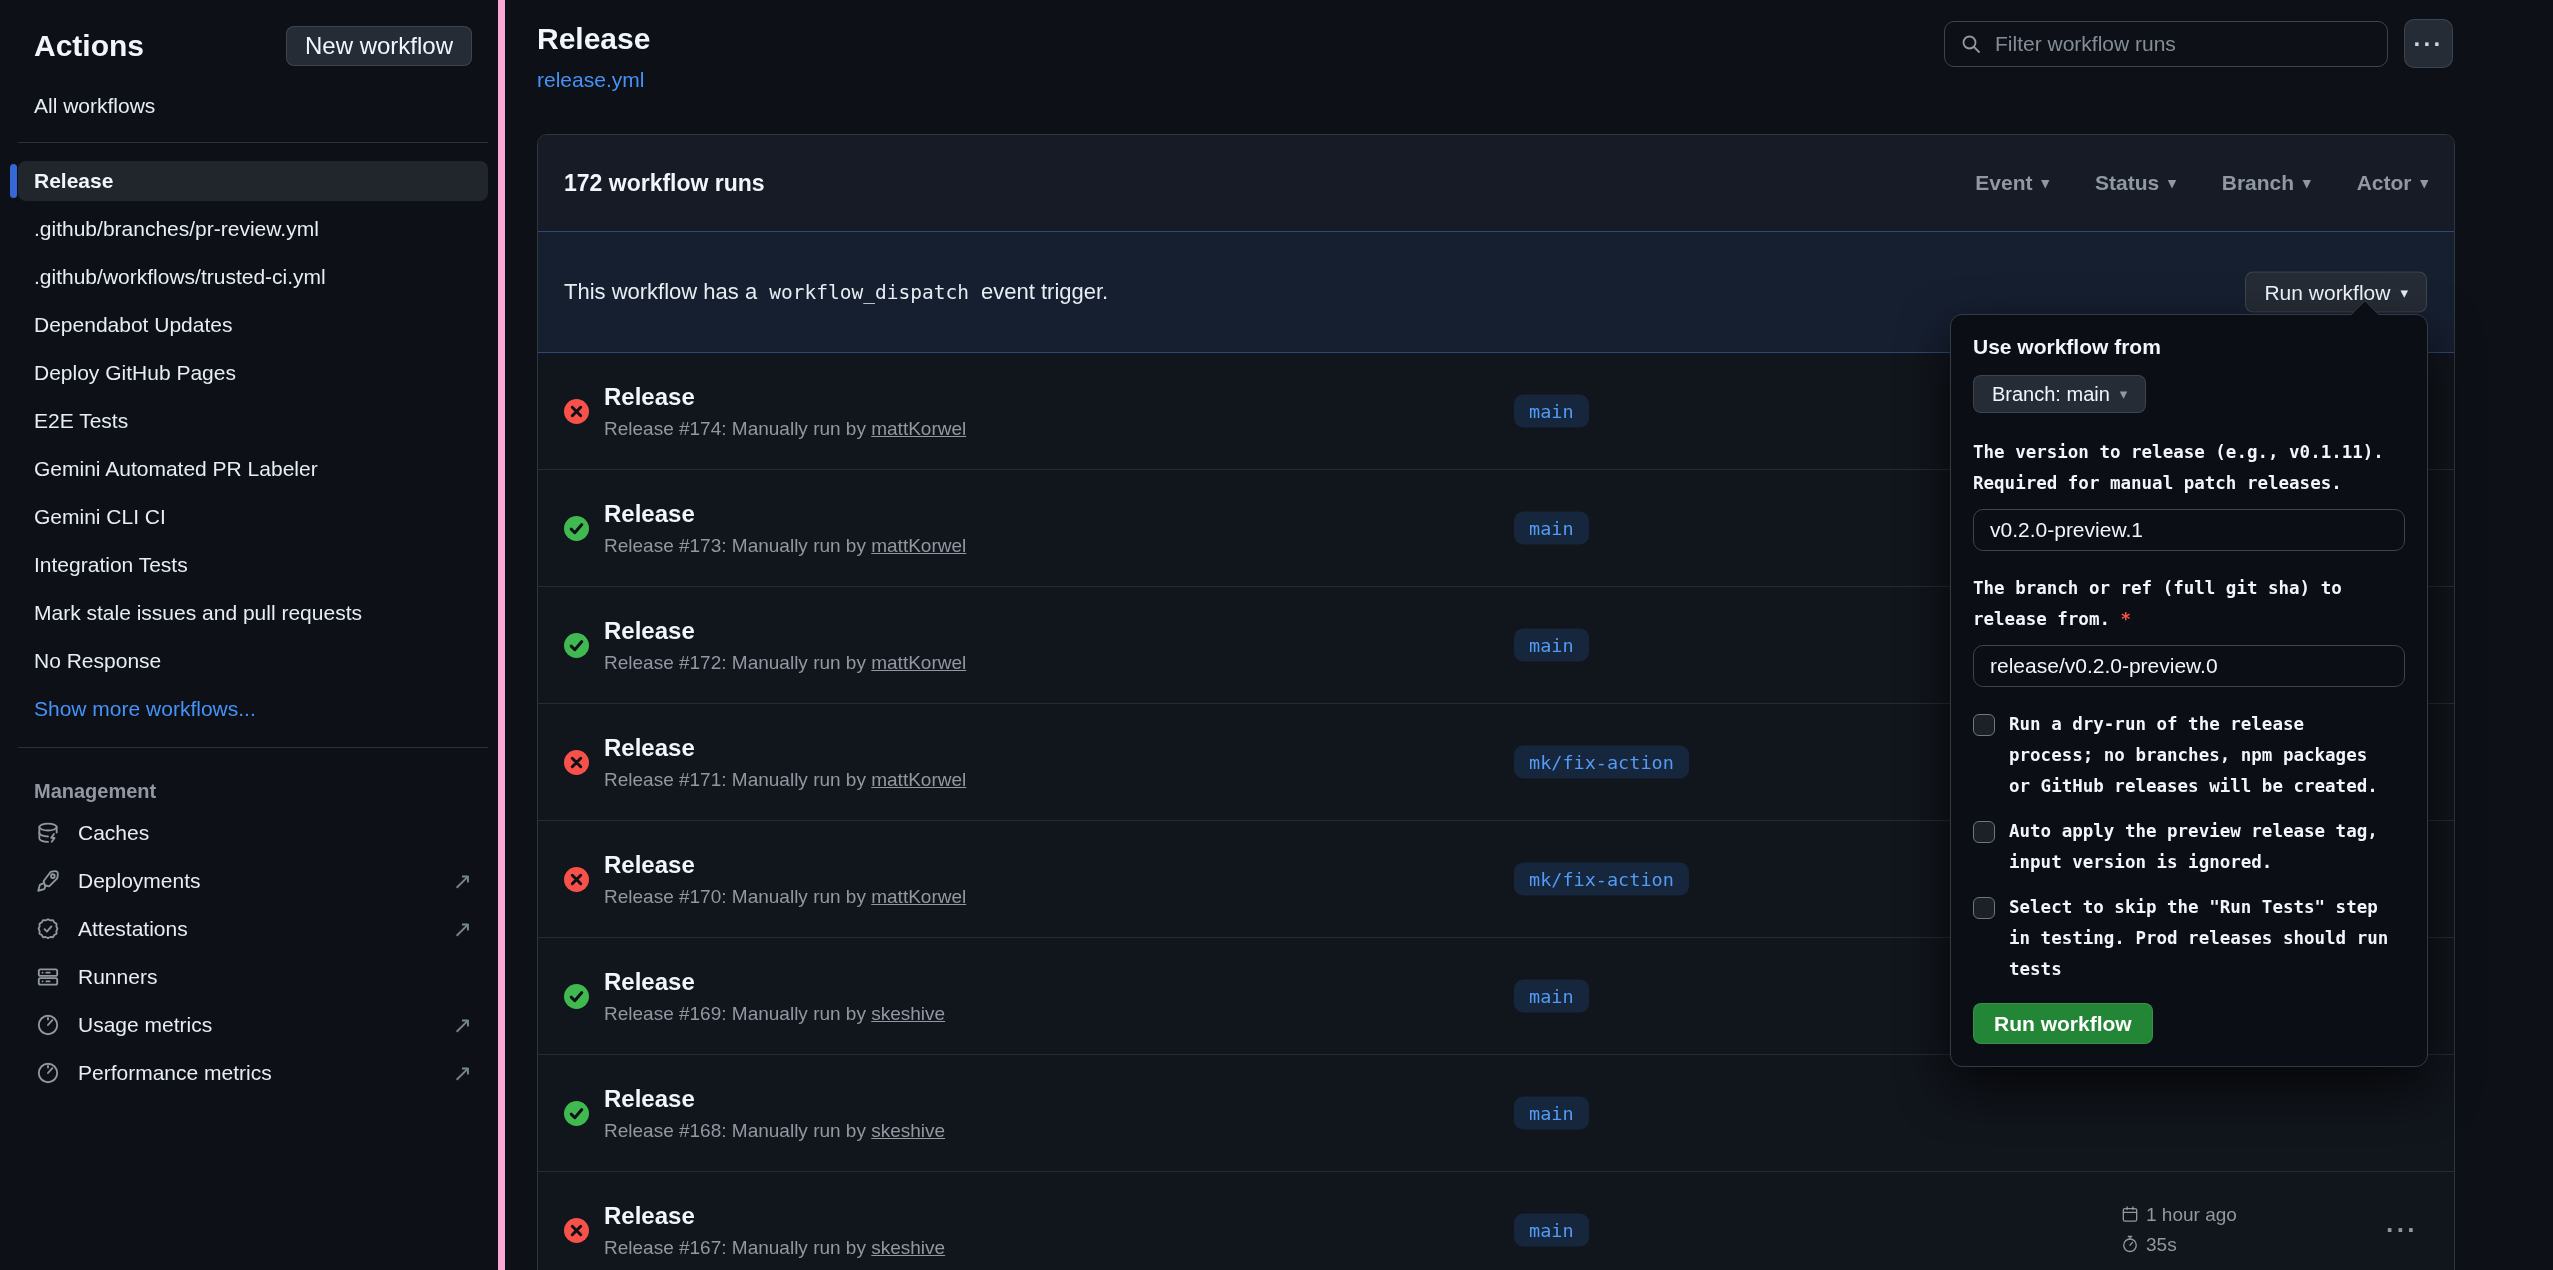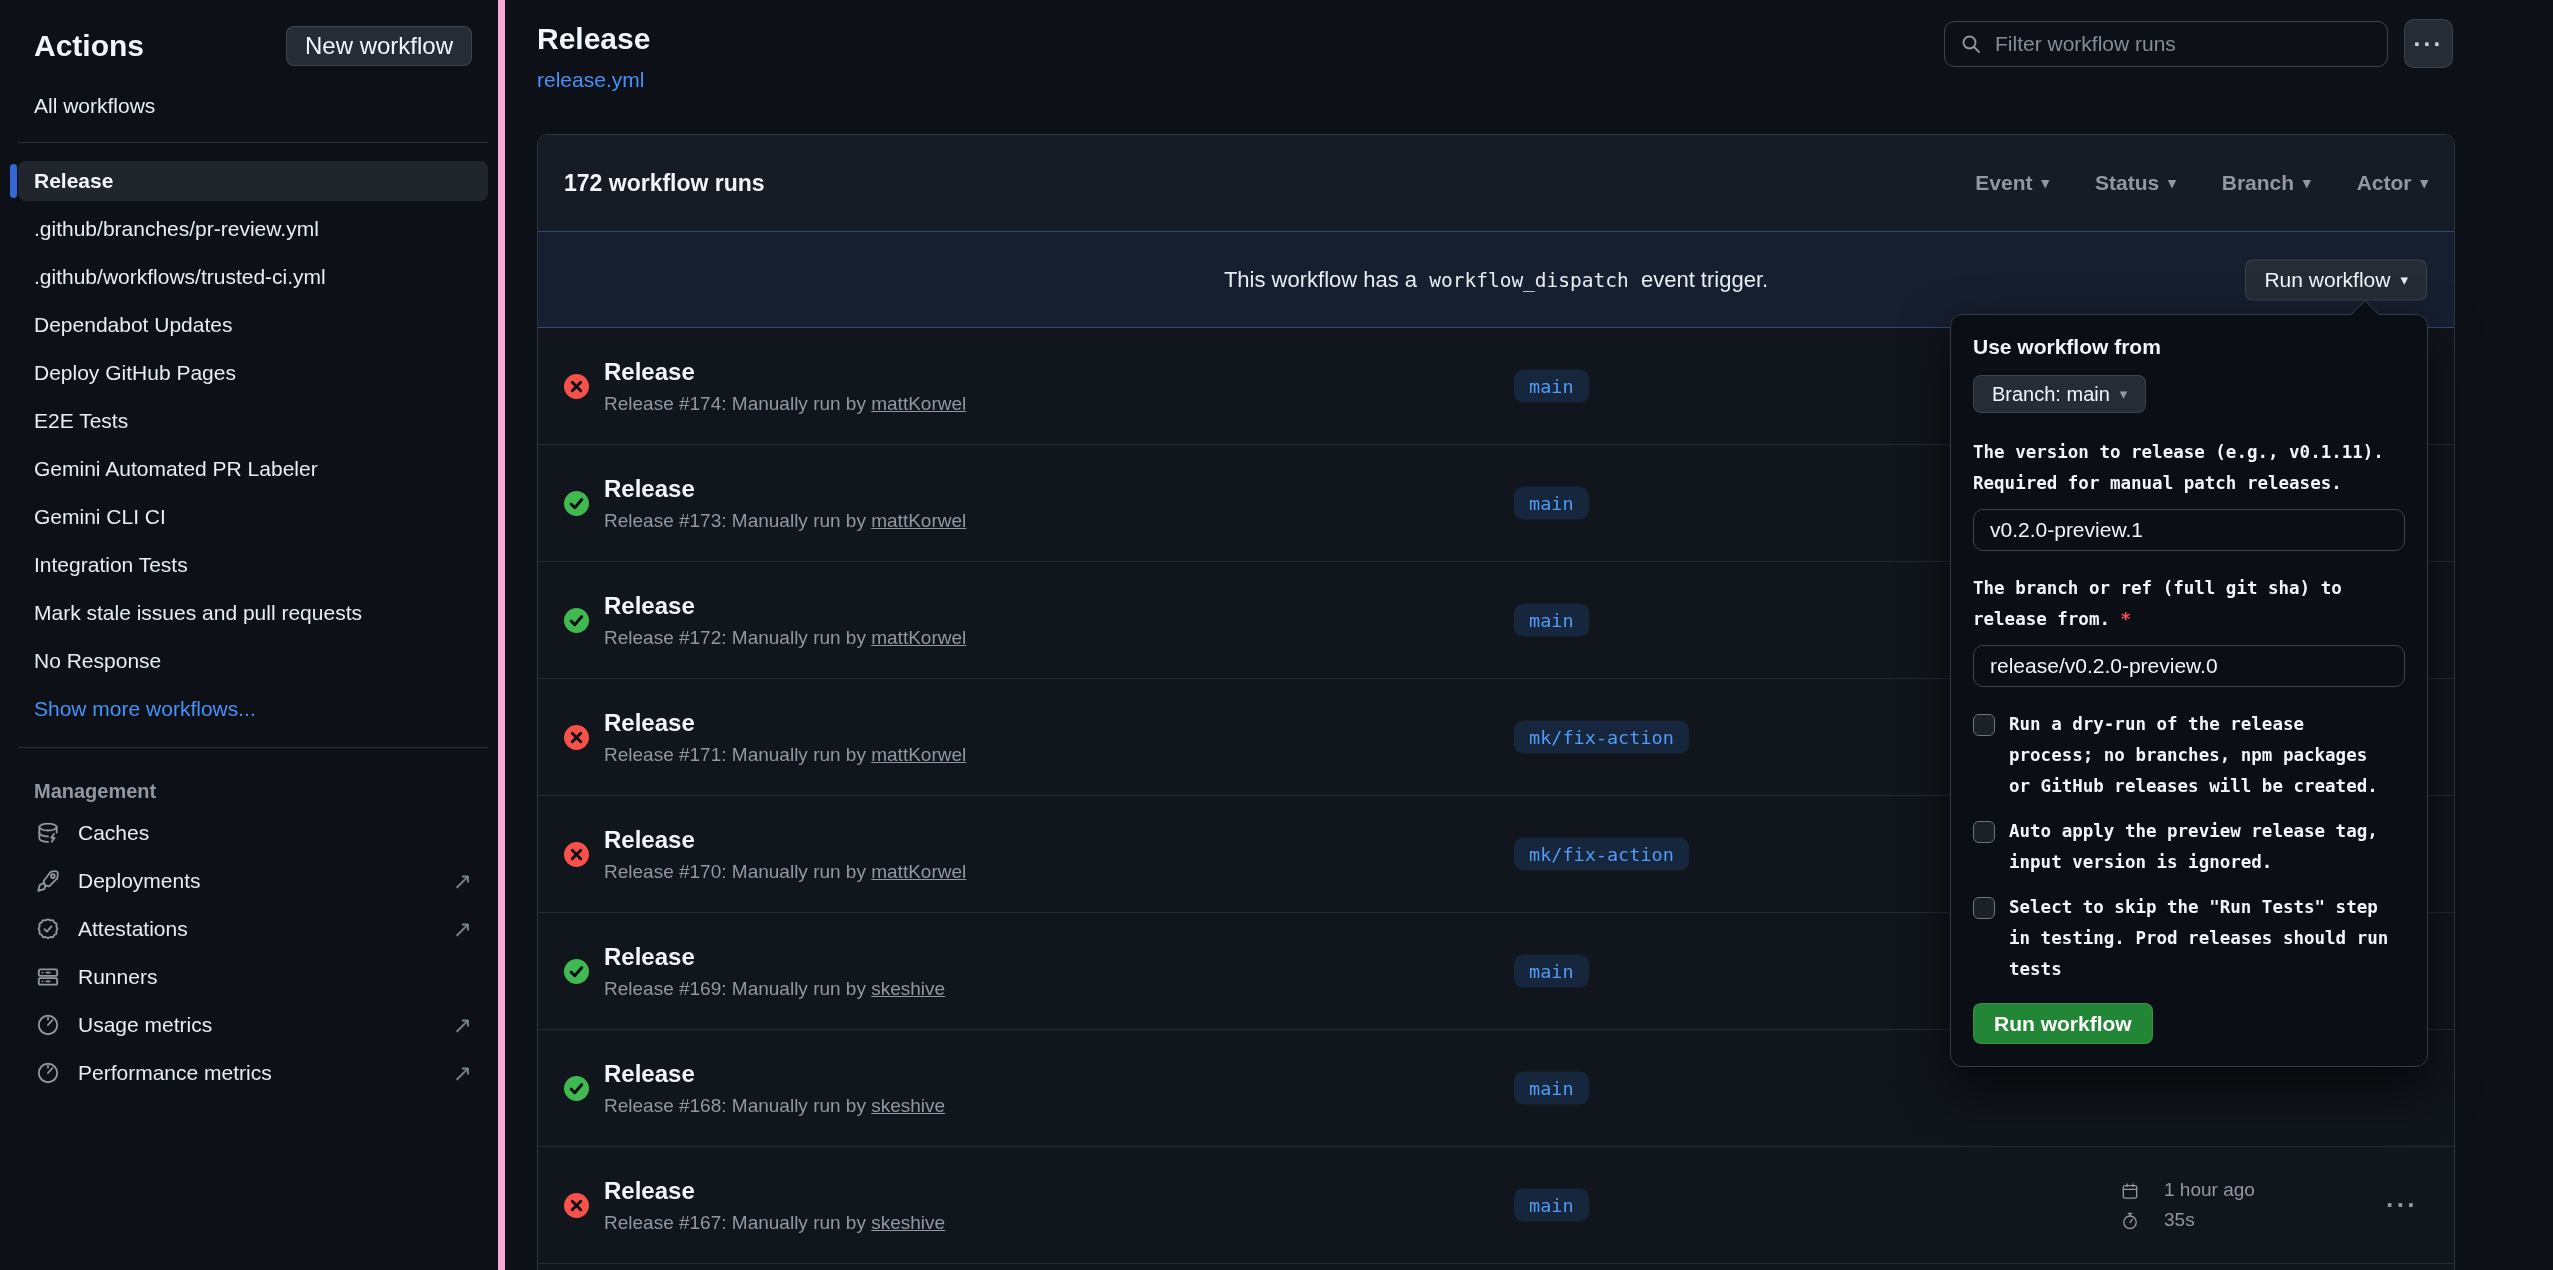--- a/index.html
+++ b/index.html
@@ -78,22 +78,22 @@
   }
   .runs-header {
     height:96px; background:#161b26; display:flex; align-items:center;
     justify-content:space-between; padding:0 26px;
   }
   .runs-count { font-size:23px; font-weight:600; color:#f0f6fc; }
   .filters { display:flex; gap:46px; }
   .filter-menu { display:flex; align-items:center; gap:9px; color:#9198a1; font-size:21px; cursor:pointer;font-weight:bold; }
   .caret { font-size:15px; color:#9198a1; }
   .dispatch-banner {
-    height:97px; background:#161f30; border-top:1px solid #2c4a78; border-bottom:1px solid #2c4a78;
-    display:flex; align-items:center; padding:0 26px; position:relative;justify-content:center;
+    height:122px; background:#161f30; border-top:1px solid #2c4a78; border-bottom:1px solid #2c4a78;
+    display:flex; align-items:center; padding:0 26px; position:relative;
   }
   .dispatch-text { font-size:22px; color:#e6edf3; }
   .dispatch-text code { font-family:"DejaVu Sans Mono", monospace; font-size:19.5px; padding:0 6px; }
   .run-workflow-btn { position:absolute; right:27px; top:50%; transform:translateY(-50%); height:41px; font-size:21px; }
   .run-workflow-btn .caret { color:#e6edf3; }
 
   
   .run-row { height:117px; border-bottom:1px solid #262c36; display:flex; align-items:center; padding:0 26px; position:relative; }
   .status-icon { width:25px; height:25px; flex:none; margin-right:15px; }
   .status-icon svg { display:none; width:25px; height:25px; }
@@ -102,21 +102,21 @@
   .run-text { display:flex; flex-direction:column; gap:7px; }
   .run-title { font-size:24px; font-weight:600; color:#f0f6fc; text-decoration:none; cursor:pointer; }
   .run-sub { font-size:19px; color:#9198a1; }
   .run-sub .actor { color:#9198a1; text-decoration:underline; cursor:pointer; }
   .branch-badge {
     position:absolute; left:976px; top:50%; transform:translateY(-50%);
     font-family:"DejaVu Sans Mono", monospace; font-size:18.5px; color:#539bf5;
     background:rgba(56,139,253,0.15); border-radius:9px; padding:6px 15px; cursor:pointer;
   }
   .run-meta { position:absolute; left:1582px; top:50%; transform:translateY(-50%); display:flex; flex-direction:column; gap:8px; }
-  .meta-line { display:flex; align-items:flex-end; gap:24px; color:#9198a1; font-size:19px; }
+  .meta-line { display:flex; align-items:flex-start; gap:6px; color:#9198a1; font-size:19px; }
   .meta-line svg { stroke:#9198a1; fill:none; stroke-width:1.6; stroke-linecap:round; stroke-linejoin:round; flex:none; }
   .row-kebab { position:absolute; left:1848px; top:50%; transform:translateY(-50%); color:#9198a1; font-size:26px; font-weight:bold; letter-spacing:2px; cursor:pointer; }
   .run-row.partial { border-bottom:none; }
 
   
   .dialog {
     position:absolute; left:1950px; top:314px; width:478px;
     background:#0b0e14; border:1px solid #343b46; border-radius:12px;
     box-shadow:0 20px 50px rgba(0,0,0,0.7); z-index:40; padding:20px 22px 22px 22px;
   }

